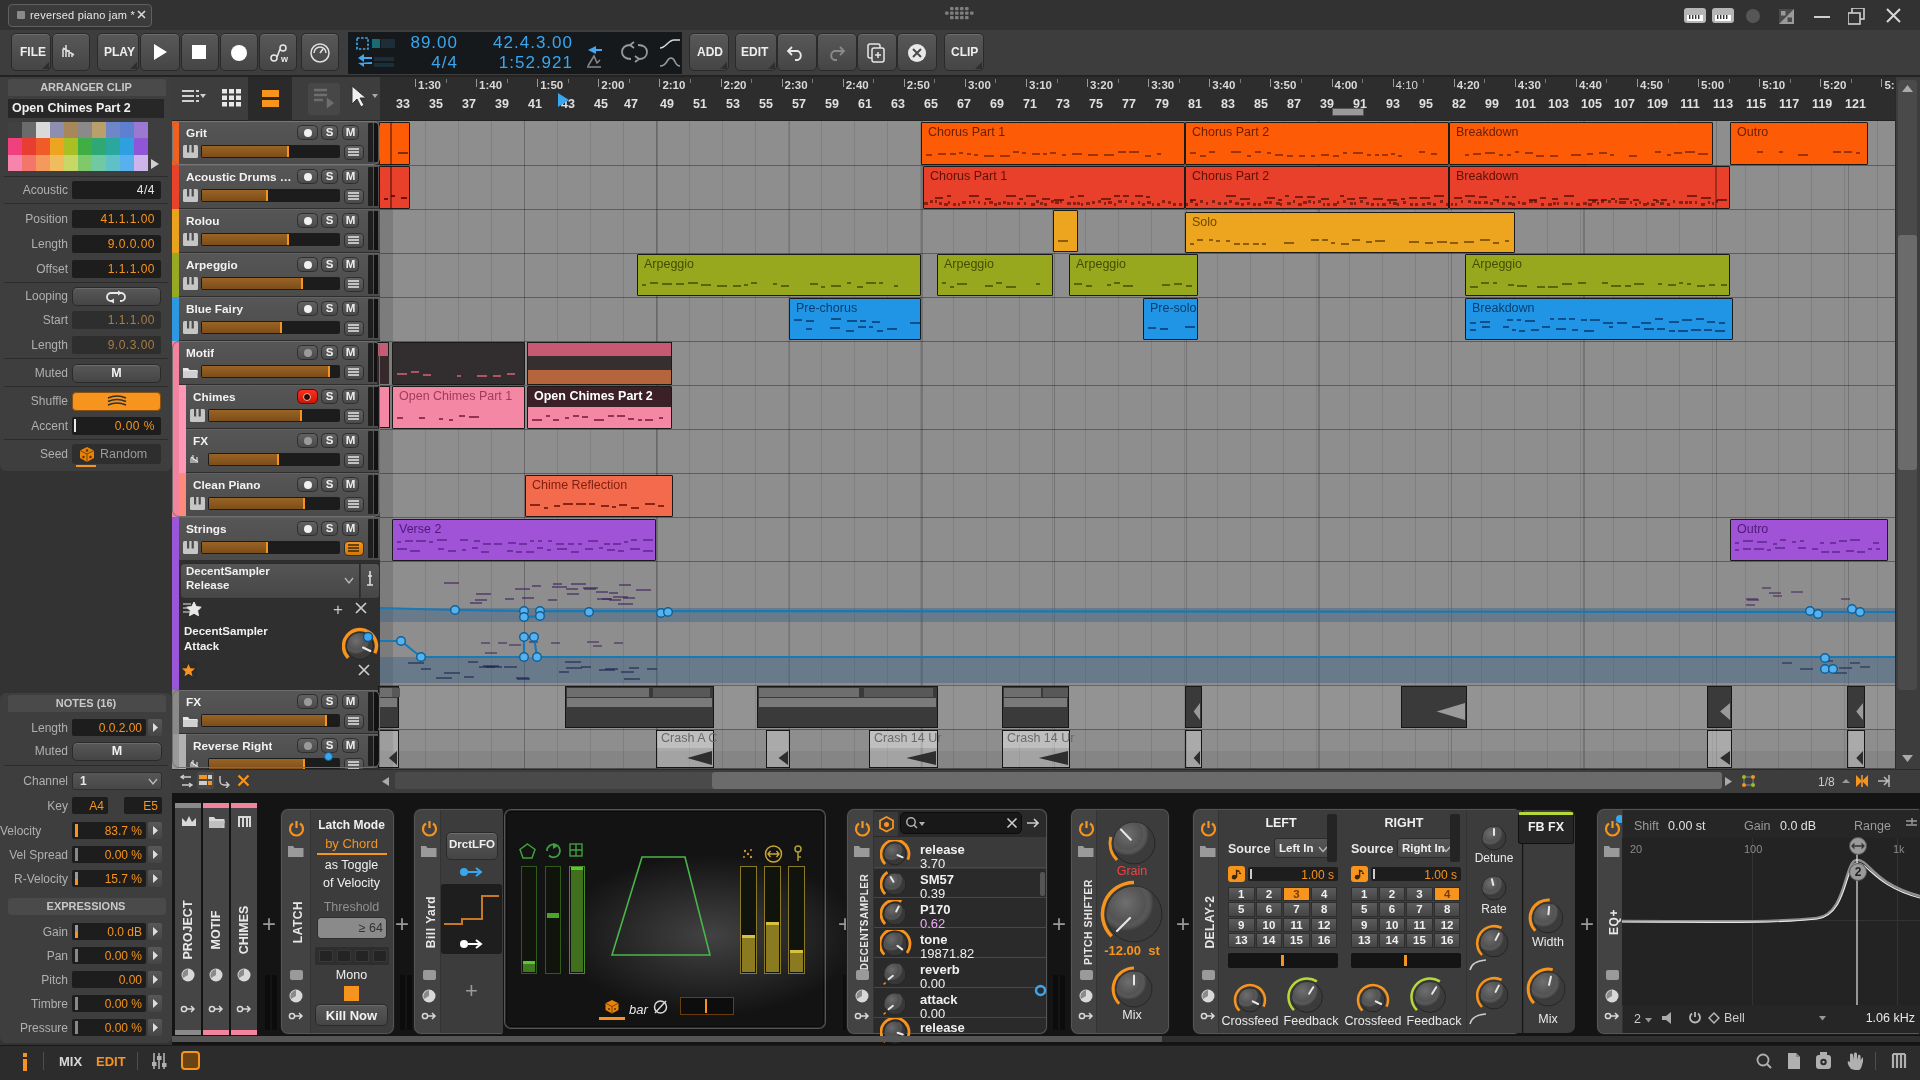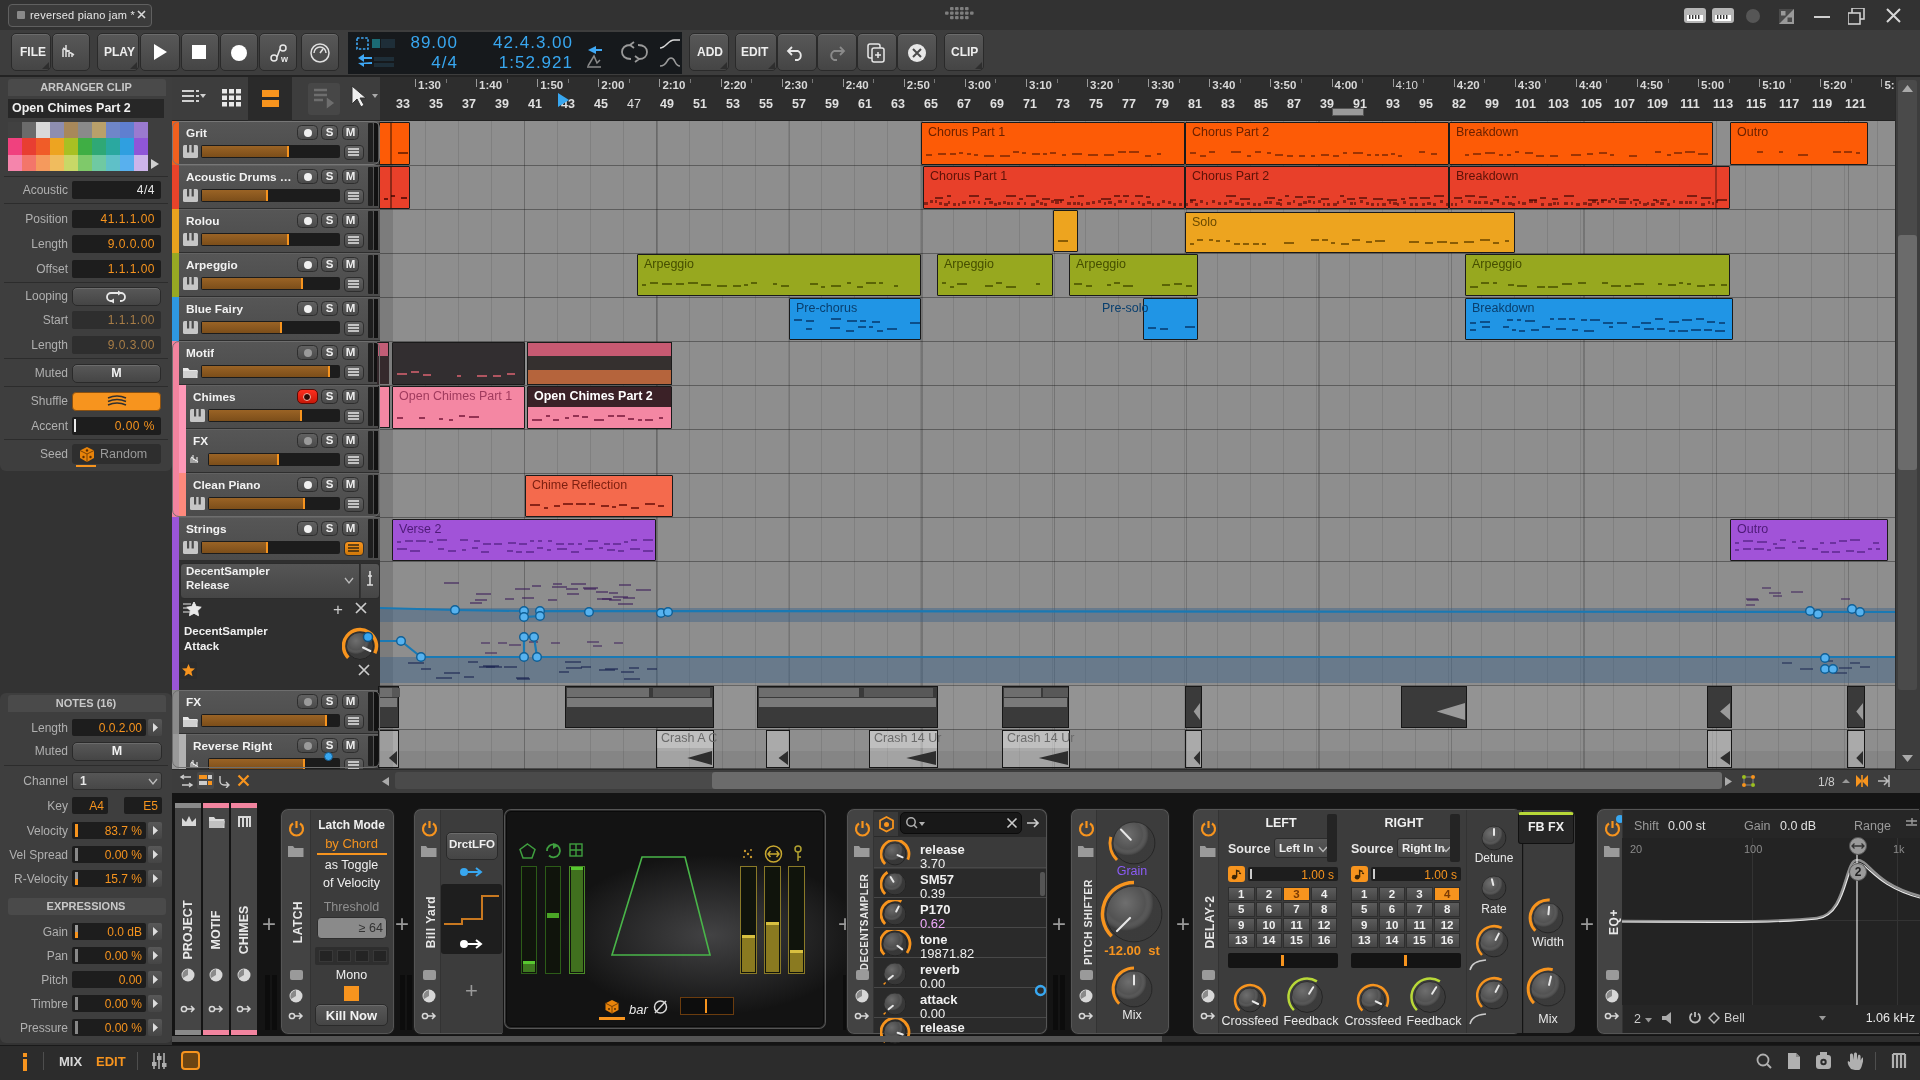--- a/index.html
+++ b/index.html
@@ -267,21 +267,21 @@
 <div class="ab" style="left:72px;top:772px;width:90px;height:18px;background:linear-gradient(#565656,#474747);border-radius:3px;border:1px solid #2e2e2e"></div>
 <div class="ab tx" style="left:80px;top:774px;color:#e8e8e8;font-size:12px;font-weight:bold">1</div>
 <svg class="ab" style="left:148px;top:778px;" width="12" height="8" viewBox="0 0 12 8">
     <path d="M1 1 L5 6 L9 1" fill="none" stroke="#bbb" stroke-width="1.4"></path>
   </svg>
 <div class="ab tx" style="left:0px;top:799px;color:#b0b0b0;font-size:12px;width:68px;text-align:right">Key</div>
 <div class="ab" style="left:72px;top:797px;width:36px;height:17px;background:#1d1d1d;border-radius:2px"></div>
 <div class="ab tx" style="left:72px;top:799px;color:#f7941e;font-size:12px;width:32px;text-align:right">A4</div>
 <div class="ab" style="left:124px;top:797px;width:38px;height:17px;background:#1d1d1d;border-radius:2px"></div>
 <div class="ab tx" style="left:124px;top:799px;color:#f7941e;font-size:12px;width:34px;text-align:right">E5</div>
-<div class="ab tx" style="left:0px;top:824px;color:#b0b0b0;font-size:12px;width:68px;text-align:right">Velocity</div>
+<div class="ab tx" style="left:0px;top:824px;color:#b0b0b0;font-size:12px;width:68px;">Velocity</div>
 <div class="ab" style="left:72px;top:822px;width:74px;height:17px;background:#1d1d1d;border-radius:2px"></div>
 <div class="ab tx" style="left:72px;top:824px;color:#f7941e;font-size:12px;width:70px;text-align:right">83.7 %</div>
 <div class="ab" style="left:75px;top:824px;width:2.5px;height:13px;background:#f7941e"></div>
 <div class="ab" style="left:148px;top:822px;width:14px;height:17px;background:linear-gradient(#585858,#454545);border-radius:2px"><svg width="14" height="17">
       <path d="M5 4 L10 8.5 L5 13 Z" fill="#ddd"></path>
     </svg></div>
 <div class="ab tx" style="left:0px;top:848px;color:#b0b0b0;font-size:12px;width:68px;text-align:right">Vel Spread</div>
 <div class="ab" style="left:72px;top:846px;width:74px;height:17px;background:#1d1d1d;border-radius:2px"></div>
 <div class="ab tx" style="left:72px;top:848px;color:#f7941e;font-size:12px;width:70px;text-align:right">0.00 %</div>
 <div class="ab" style="left:75px;top:848px;width:2.5px;height:13px;background:#888"></div>
@@ -748,21 +748,21 @@
 <div class="ab" style="left:1881.4px;top:79px;width:1px;height:8px;background:#9a9a9a"></div>
 <div class="ab tx" style="left:1884.4px;top:79px;color:#d8d8d8;font-size:11.5px;font-weight:bold">5:30</div>
 <div class="ab" style="left:1911.9px;top:79px;width:1px;height:4px;background:#777"></div>
 <div class="ab tx" style="left:393.0px;top:97px;color:#e0e0e0;font-size:12.5px;font-weight:bold;width:20px;text-align:center">33</div>
 <div class="ab tx" style="left:426.0px;top:97px;color:#e0e0e0;font-size:12.5px;font-weight:bold;width:20px;text-align:center">35</div>
 <div class="ab tx" style="left:459.0px;top:97px;color:#e0e0e0;font-size:12.5px;font-weight:bold;width:20px;text-align:center">37</div>
 <div class="ab tx" style="left:492.0px;top:97px;color:#e0e0e0;font-size:12.5px;font-weight:bold;width:20px;text-align:center">39</div>
 <div class="ab tx" style="left:525.0px;top:97px;color:#e0e0e0;font-size:12.5px;font-weight:bold;width:20px;text-align:center">41</div>
 <div class="ab tx" style="left:558.0px;top:97px;color:#e0e0e0;font-size:12.5px;font-weight:bold;width:20px;text-align:center">43</div>
 <div class="ab tx" style="left:591.0px;top:97px;color:#e0e0e0;font-size:12.5px;font-weight:bold;width:20px;text-align:center">45</div>
-<div class="ab tx" style="left:624.0px;top:97px;color:#e0e0e0;font-size:12.5px;font-weight:normal;width:20px;text-align:center">47</div>
+<div class="ab tx" style="left:624.0px;top:97px;color:#e0e0e0;font-size:12.5px;font-weight:bold;width:20px;">47</div>
 <div class="ab tx" style="left:657.0px;top:97px;color:#e0e0e0;font-size:12.5px;font-weight:bold;width:20px;text-align:center">49</div>
 <div class="ab tx" style="left:690.0px;top:97px;color:#e0e0e0;font-size:12.5px;font-weight:bold;width:20px;text-align:center">51</div>
 <div class="ab tx" style="left:723.0px;top:97px;color:#e0e0e0;font-size:12.5px;font-weight:bold;width:20px;text-align:center">53</div>
 <div class="ab tx" style="left:756.0px;top:97px;color:#e0e0e0;font-size:12.5px;font-weight:bold;width:20px;text-align:center">55</div>
 <div class="ab tx" style="left:789.0px;top:97px;color:#e0e0e0;font-size:12.5px;font-weight:bold;width:20px;text-align:center">57</div>
 <div class="ab tx" style="left:822.0px;top:97px;color:#e0e0e0;font-size:12.5px;font-weight:bold;width:20px;text-align:center">59</div>
 <div class="ab tx" style="left:855.0px;top:97px;color:#e0e0e0;font-size:12.5px;font-weight:bold;width:20px;text-align:center">61</div>
 <div class="ab tx" style="left:888.0px;top:97px;color:#e0e0e0;font-size:12.5px;font-weight:bold;width:20px;text-align:center">63</div>
 <div class="ab tx" style="left:921.0px;top:97px;color:#e0e0e0;font-size:12.5px;font-weight:bold;width:20px;text-align:center">65</div>
 <div class="ab tx" style="left:954.0px;top:97px;color:#e0e0e0;font-size:12.5px;font-weight:bold;width:20px;text-align:center">67</div>
@@ -1371,21 +1371,21 @@
 <div class="ab" style="left:877px;top:330px;width:6px;height:2.2px;background:#0c4f8a"></div>
 <div class="ab" style="left:887px;top:328px;width:10px;height:2.2px;background:#0c4f8a"></div>
 <div class="ab" style="left:794px;top:319px;width:8px;height:2.2px;background:#0c4f8a"></div>
 <div class="ab" style="left:806px;top:320px;width:8px;height:2.2px;background:#0c4f8a"></div>
 <div class="ab" style="left:831px;top:318px;width:10px;height:2.2px;background:#0c4f8a"></div>
 <div class="ab" style="left:847px;top:320px;width:10px;height:2.2px;background:#0c4f8a"></div>
 <div class="ab" style="left:860px;top:320px;width:6px;height:2.2px;background:#0c4f8a"></div>
 <div class="ab" style="left:872px;top:321px;width:8px;height:2.2px;background:#0c4f8a"></div>
 <div class="ab" style="left:910px;top:322px;width:10px;height:2.2px;background:#0c4f8a"></div>
 <div class="ab" style="left:1143px;top:298px;width:55px;height:42px;background:#2095e5;border:1px solid #1a1a1a;border-radius:1px"></div>
-<div class="ab tx" style="left:1102px;top:301px;color:#093f6e;font-size:12.5px;font-weight:normal">Pre-solo</div>
+<div class="ab tx" style="left:1150px;top:301px;color:#093f6e;font-size:12.5px;font-weight:normal">Pre-solo</div>
 <div class="ab" style="left:1148px;top:327px;width:8px;height:2.2px;background:#0c4f8a"></div>
 <div class="ab" style="left:1160px;top:328px;width:8px;height:2.2px;background:#0c4f8a"></div>
 <div class="ab" style="left:1185px;top:326px;width:10px;height:2.2px;background:#0c4f8a"></div>
 <div class="ab" style="left:1465px;top:298px;width:268px;height:42px;background:#2095e5;border:1px solid #1a1a1a;border-radius:1px"></div>
 <div class="ab tx" style="left:1472px;top:301px;color:#093f6e;font-size:12.5px;font-weight:normal">Breakdown</div>
 <div class="ab" style="left:1470px;top:329px;width:6px;height:2.2px;background:#0c4f8a"></div>
 <div class="ab" style="left:1482px;top:326px;width:8px;height:2.2px;background:#0c4f8a"></div>
 <div class="ab" style="left:1503px;top:326px;width:6px;height:2.2px;background:#0c4f8a"></div>
 <div class="ab" style="left:1512px;top:329px;width:4px;height:2.2px;background:#0c4f8a"></div>
 <div class="ab" style="left:1519px;top:330px;width:6px;height:2.2px;background:#0c4f8a"></div>
@@ -2079,21 +2079,21 @@
     <circle cx="4" cy="6" r="2.6" fill="none" stroke="#d8d8d8" stroke-width="1.5"></circle>
     <path d="M7 6 h7 M11 3 l3 3 -3 3" stroke="#d8d8d8" stroke-width="1.5" fill="none"></path>
   </svg>
 <div class="ab" style="left:1096px;top:810px;width:72px;height:223px;background:#3c3c3c;border-radius:0 7px 7px 0;border-left:1px solid #333"></div>
 <svg class="ab" style="left:1106px;top:816px;" width="56" height="56" viewBox="0 0 56 56">
     <circle cx="28" cy="27" r="21" fill="#4f4f4f" stroke="#2b2b2b"></circle>
     <circle cx="28" cy="27" r="21" fill="url(#kg)"></circle>
     <path d="M 11.0 44.0 A 24 24 0 0 1 4.8 20.8" fill="none" stroke="#f7941e" stroke-width="3"></path>
     <line x1="24.8" y1="23.7" x2="15" y2="13.5" stroke="#e8e8e8" stroke-width="2" stroke-linecap="round"></line>
   </svg>
-<div class="ab tx" style="left:1096px;top:864px;color:#8b5cf6;font-size:12.5px;width:72px;text-align:center">Grain</div>
+<div class="ab tx" style="left:1096px;top:864px;color:#ef4444;font-size:12.5px;width:72px;text-align:center">Grain</div>
 <svg class="ab" style="left:1100px;top:880px;" width="68" height="68" viewBox="0 0 68 68">
     <circle cx="34" cy="34" r="28" fill="#4f4f4f" stroke="#2b2b2b"></circle>
     <circle cx="34" cy="34" r="28" fill="url(#kg)"></circle>
     <path d="M 11.7 56.3 A 31.5 31.5 0 0 1 34.0 2.5" fill="none" stroke="#f7941e" stroke-width="3.5"></path>
     <line x1="30" y1="38" x2="17" y2="51" stroke="#e8e8e8" stroke-width="2.2" stroke-linecap="round"></line>
   </svg>
 <div class="ab tx" style="left:1096px;top:943px;color:#f7941e;font-size:13px;font-weight:bold;width:72px;text-align:center">-12.00&nbsp; st</div>
 <svg class="ab" style="left:1110px;top:966px;" width="52" height="48" viewBox="0 0 52 48">
     <circle cx="24" cy="23" r="18" fill="#4f4f4f" stroke="#2b2b2b" stroke-width="1"></circle>
     <circle cx="24" cy="23" r="18" fill="url(#kg)"></circle>

